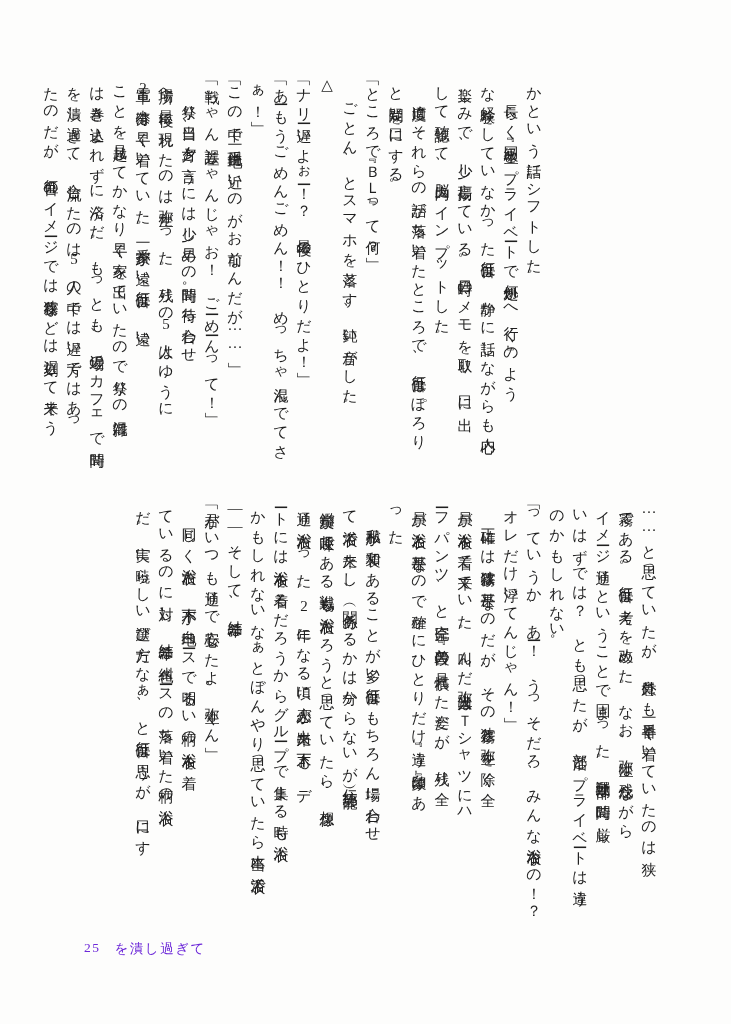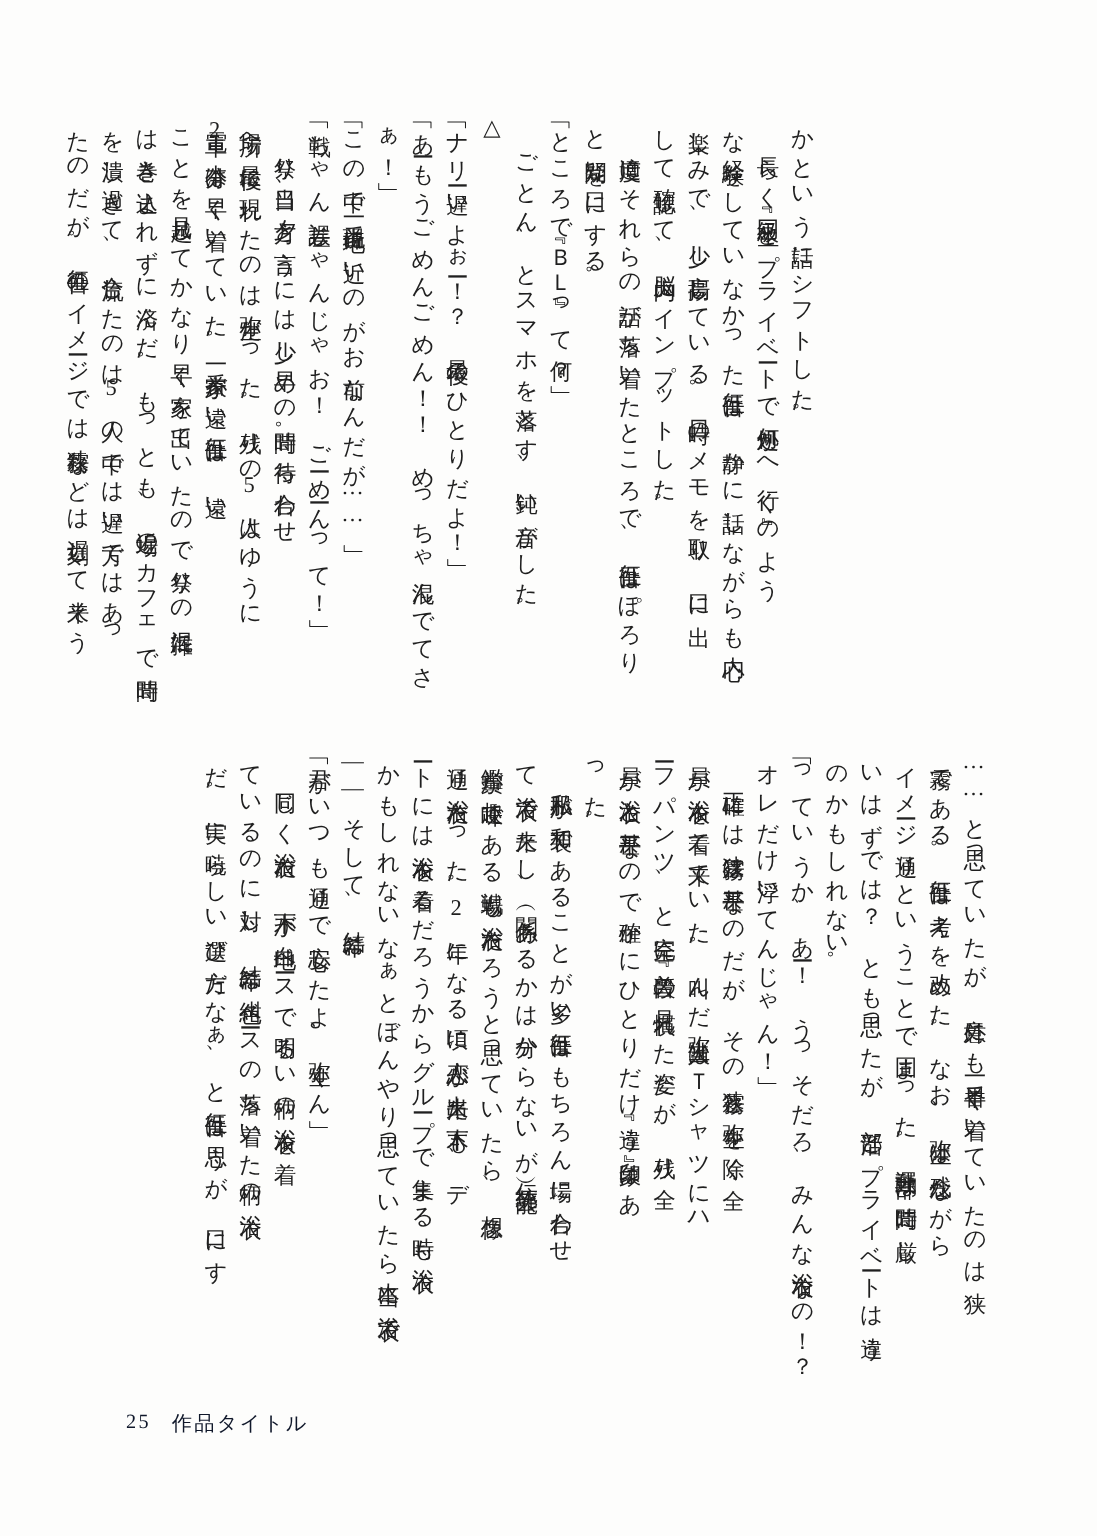--- a/index.html
+++ b/index.html
@@ -42,21 +42,21 @@
     
   }
   .footer {
     position: absolute;
     left: 84px;
     top: 940px;
     display: flex;
     gap: 14px;
     font-size: 13.5px;
     letter-spacing: 1.5px;
-    color: #0f172a;
+    color: #6d28d9;
   }
 </style>
 </head>
 <body>
 
 <div class="page">
 
   <div class="vblock top-block">
     <p>かという話にシフトした。</p>
     <p>　長らく『同級生とプライベートで何処かへ行く』のよう</p>
@@ -102,16 +102,16 @@
     <p>かもしれないなぁとぼんやり思っていたら本当に浴衣で、</p>
     <p>――そして、結希は。</p>
     <p>「君がいつも通りで安心したよ、弥生くん」</p>
     <p>　同じく浴衣だ。木下が白地ベースで明るい柄の浴衣を着</p>
     <p>ているのに対し、結希は紺色ベースの落ち着いた柄の浴衣</p>
     <p>だ。実に暁らしい選び方だなぁ、と征吾は思うが、口にす</p>
   </div>
 
   <div class="footer">
     <span>25</span>
-    <span>作品タイトル</span>
+    <span>を潰し過ぎて</span>
   </div>
 
 </div>
 
 </body></html>

